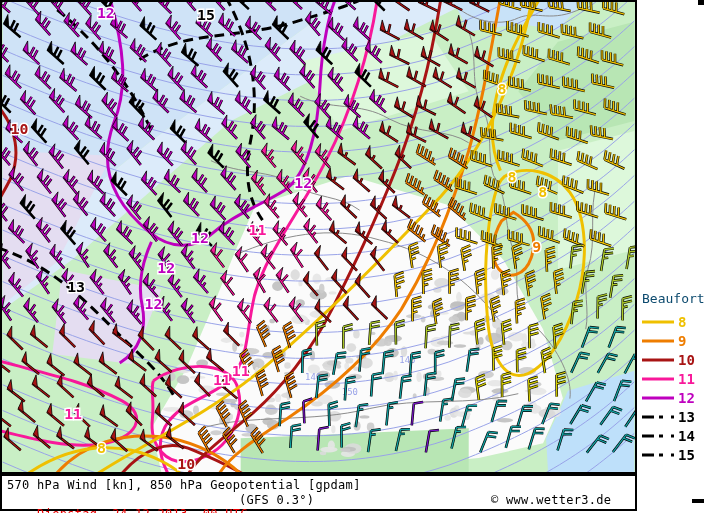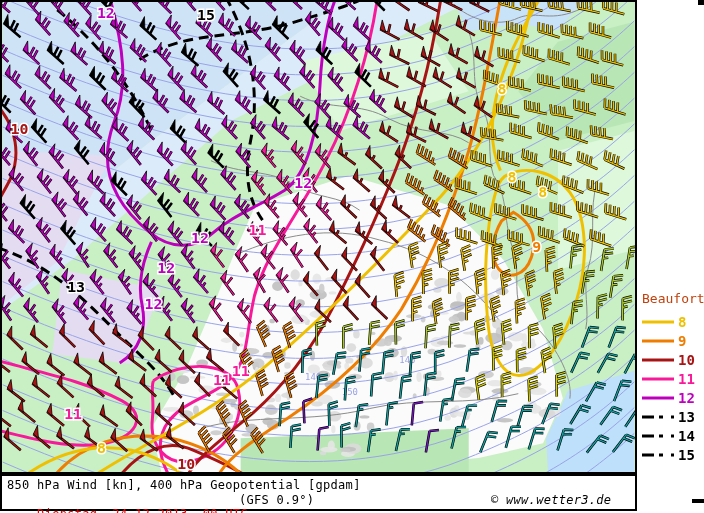--- a/index.html
+++ b/index.html
@@ -2,33 +2,33 @@
 <html><head>
 <meta charset="utf-8">
 <style>
   html,body{margin:0;padding:0;background:#fff;}
   body{width:704px;height:513px;position:relative;overflow:hidden;
        font-family:"DejaVu Sans Mono","Liberation Mono",monospace;}
   .map-frame{position:absolute;left:0;top:0;width:633px;height:470px;
              border:2px solid #000;background:#C9EFC5;}
   .map-frame svg{display:block;}
   .legend{position:absolute;left:641px;top:291px;width:62px;}
-  .legend-title{font-size:13px;color:#c2410c;margin:0 0 6px 1px;letter-spacing:0px;}
+  .legend-title{font-size:13px;color:#0c4a6e;margin:0 0 6px 1px;letter-spacing:0px;}
   .legend-item{display:flex;align-items:center;height:19px;}
   .legend-item svg{flex:0 0 34px;}
   .legend-item .lab{font-size:14px;font-weight:bold;margin-left:3px;}
   .caption-box{position:absolute;left:0;top:474px;width:633px;height:33px;
                border:2px solid #000;background:#fff;font-size:12px;color:#000;}
   .cap-line{position:absolute;left:5px;white-space:pre;letter-spacing:0.3px;}
   .cap1{top:2px;}
   .cap2{top:17px;}
   .cap2 .date{color:#E80000;}
   .cap2 .model{position:absolute;left:232px;top:0;}
   .cap2 .valid{position:absolute;left:305px;top:0;margin-top:38px;}
-  .cap2 .copy{position:absolute;left:484px;top:0;font-style:italic;}
+  .cap2 .copy{position:absolute;left:484px;top:0;}
   .corner-tr{position:absolute;left:698px;top:0;width:6px;height:5px;background:#000;}
   .corner-br{position:absolute;left:692px;top:499px;width:12px;height:4px;background:#000;}
 </style>
 </head>
 <body>
 
 <div class="map-frame">
   <svg id="mapsvg" width="633" height="470" viewBox="0 0 637 474">
       <g>
         <rect x="0" y="0" width="637" height="474" fill="#C9EFC5"></rect>
@@ -1452,23 +1452,23 @@
       <div class="legend-item">
         <svg width="34" height="10">
           <line x1="1" y1="5" x2="33" y2="5" stroke="#000000" stroke-width="3" stroke-dasharray="12 5 4 8"></line>
         </svg>
         <span class="lab" style="color: rgb(0, 0, 0);">15</span>
       </div>
     </div>
 </div>
 
 <div class="caption-box">
-  <div class="cap-line cap1">850 hPa Wind [kn], 400 hPa Geopotential [gpdam]</div>
+  <div class="cap-line cap1">570 hPa Wind [kn], 850 hPa Geopotential [gpdam]</div>
   <div class="cap-line cap2">
     <span class="date">Dienstag, 24-12-2013  00 UTC</span>
-    <span class="model">(GFS 0.9°)</span>
+    <span class="model">(GFS 0.3°)</span>
     <span class="valid">(Samstag 12 + 60)</span>
     <span class="copy">© www.wetter3.de</span>
   </div>
 </div>
 
 <div class="corner-tr"></div>
 <div class="corner-br"></div>
 
 </body></html>

